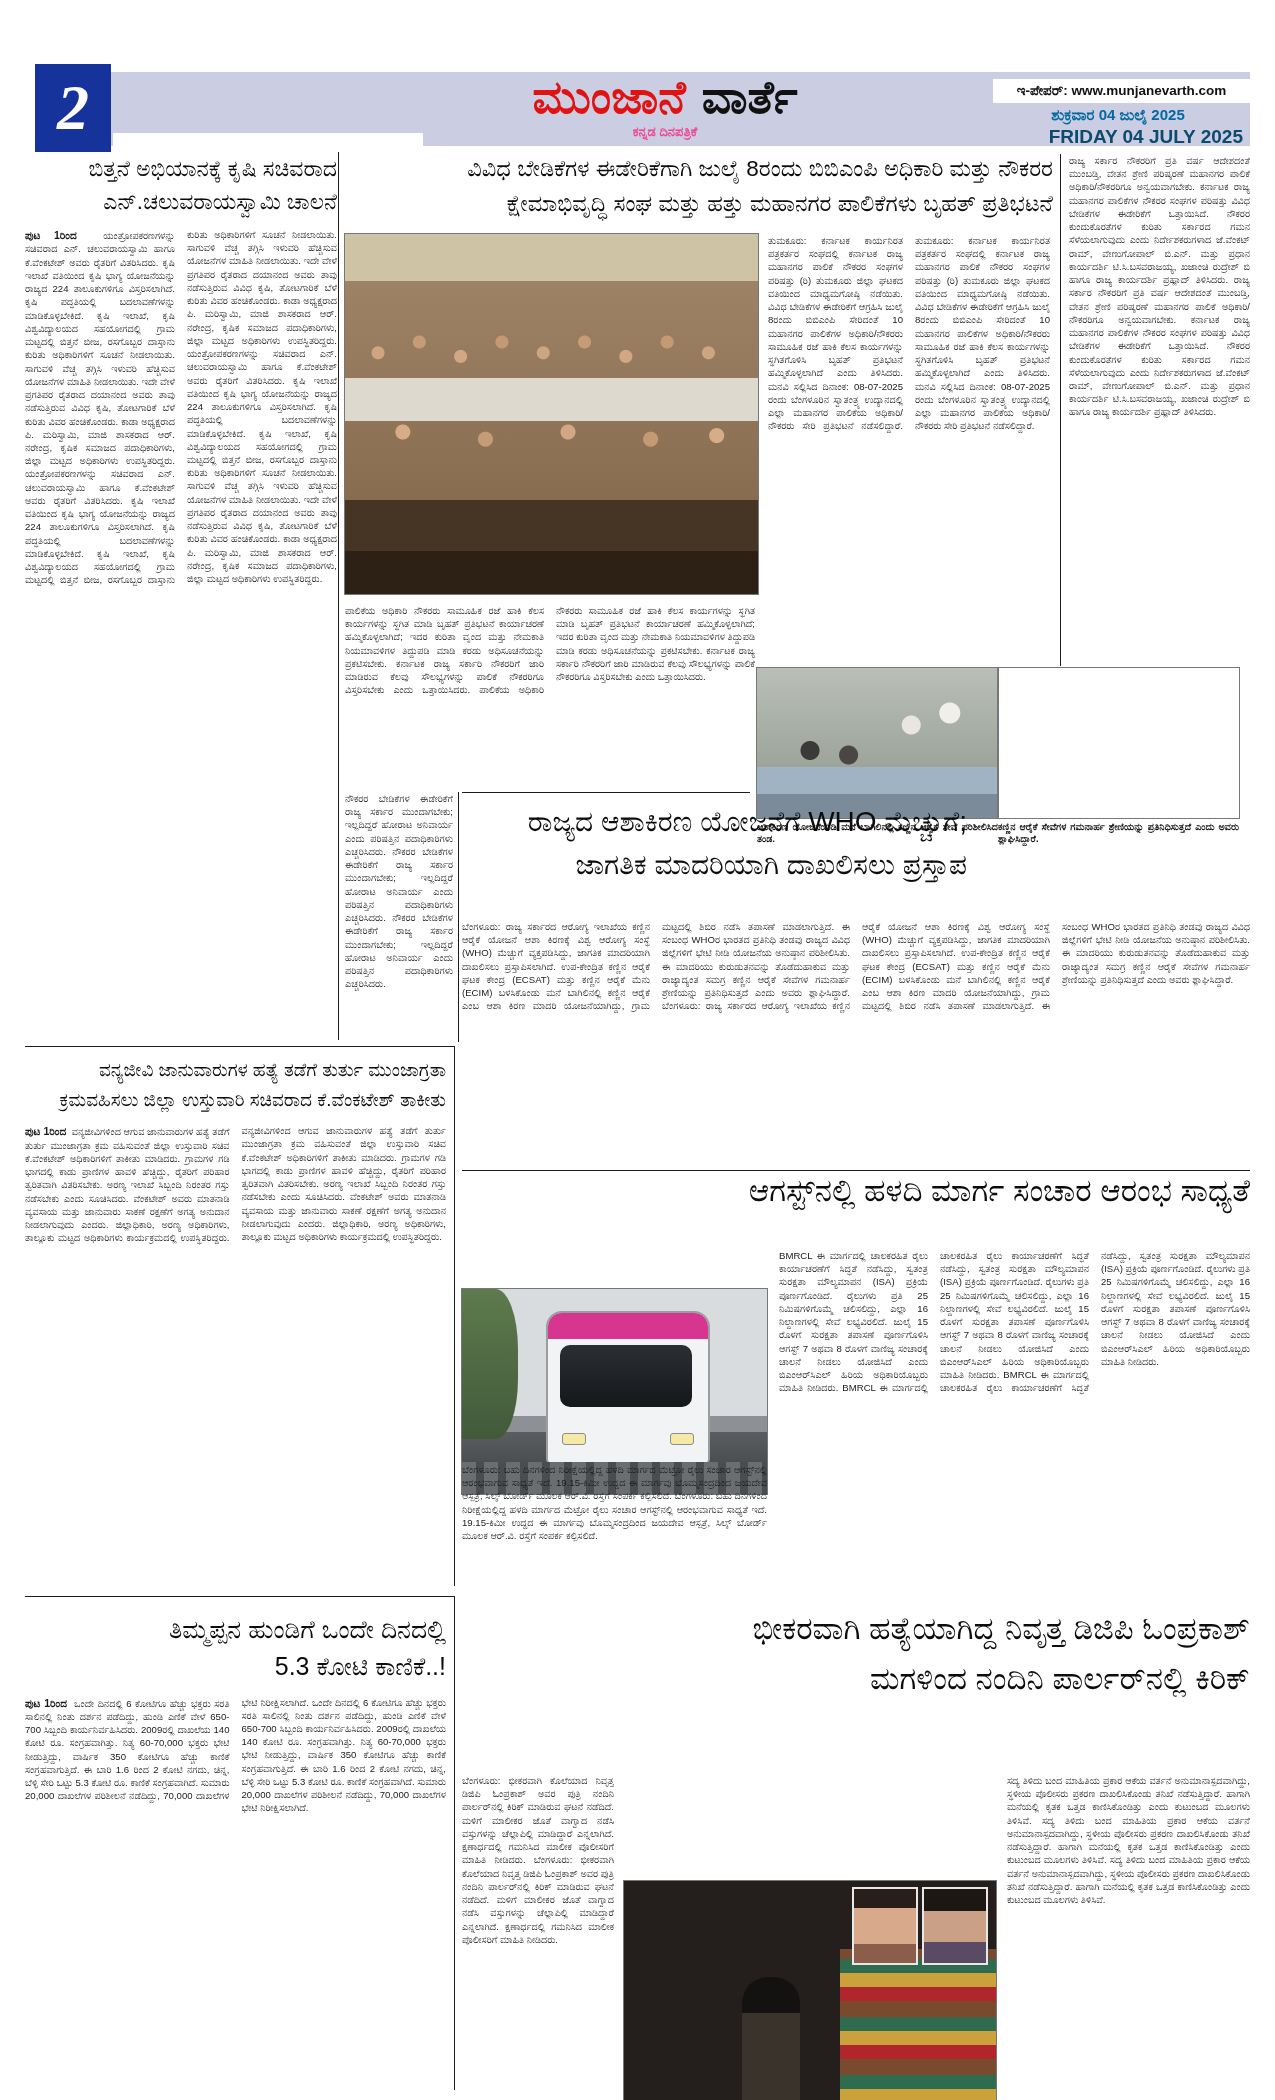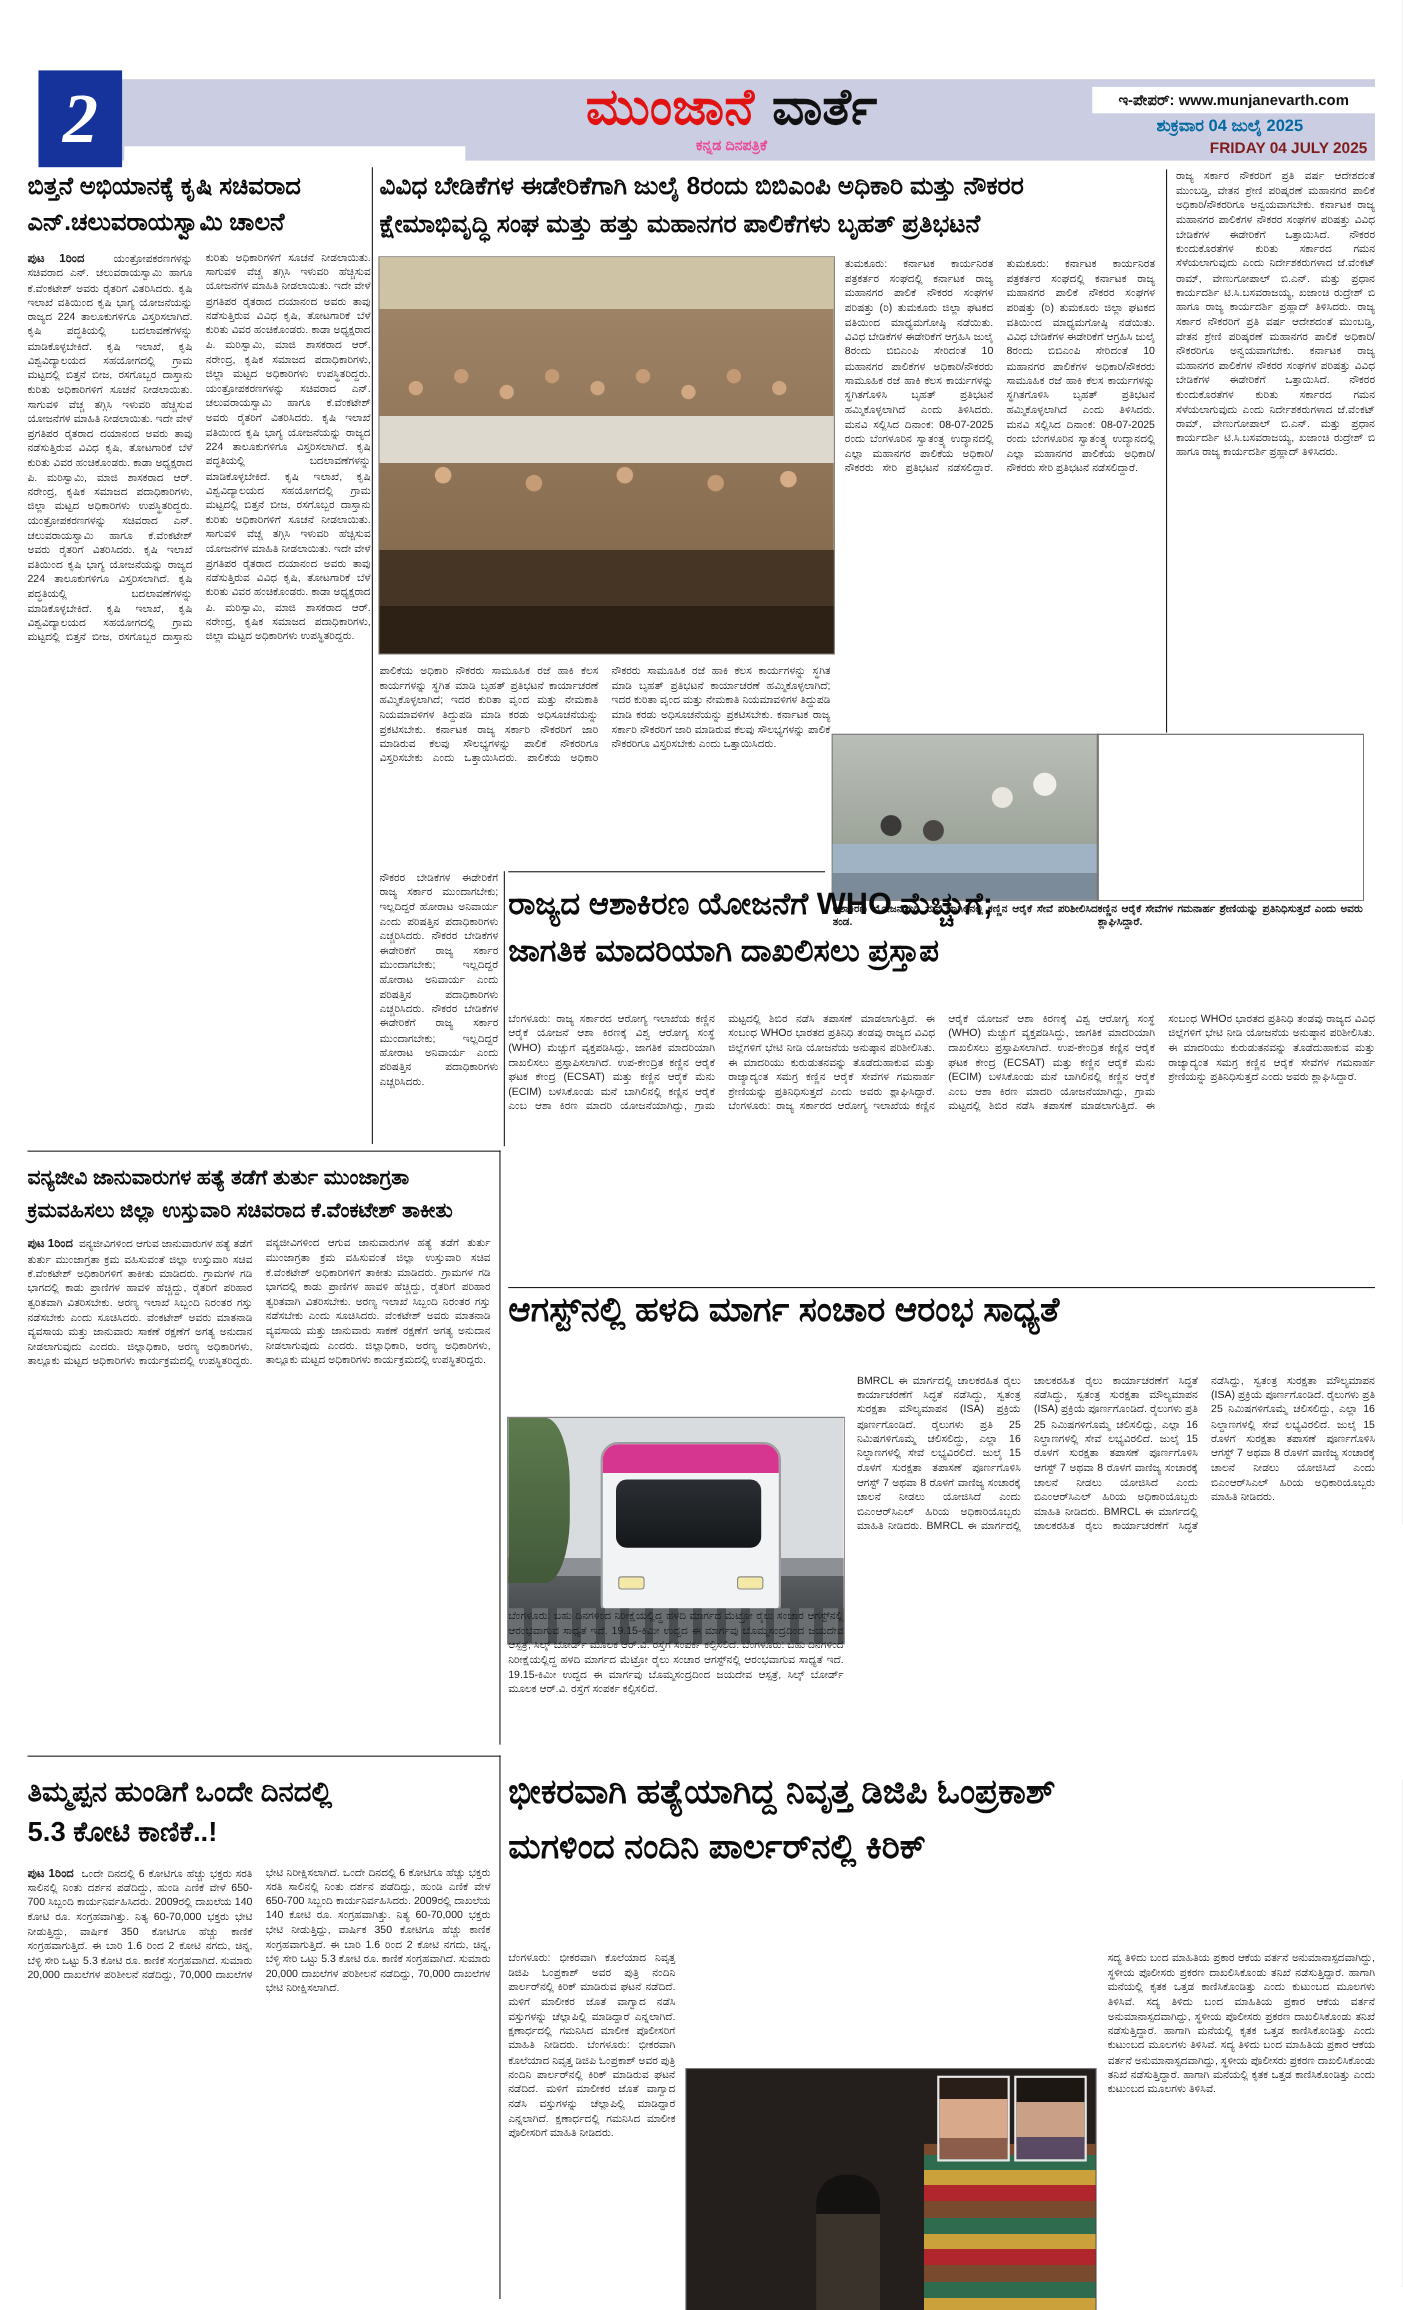--- a/index.html
+++ b/index.html
@@ -12,23 +12,23 @@
            justify-content:center;font-family:"Liberation Serif",serif;}
   .whitestrip{position:absolute;left:113px;top:133px;width:310px;height:18px;background:#fff;}
   .masthead{position:absolute;left:430px;top:74px;width:470px;text-align:center;font-weight:800;
             font-size:46px;line-height:1.0;font-family:"DejaVu Serif",serif;white-space:nowrap;}
   .masthead .red{color:#e11212;}
   .masthead .blk{color:#111;}
   .tagline{position:absolute;left:430px;top:124px;width:470px;text-align:center;font-size:13px;font-weight:700;color:#ec4899;}
   .epaperbox{position:absolute;left:993px;top:79px;width:257px;height:24px;background:#fff;display:flex;
              align-items:center;justify-content:center;font-size:13.5px;font-weight:700;color:#111;}
   .kndate{position:absolute;left:993px;top:106px;width:250px;text-align:center;font-size:15px;font-weight:700;color:#0369a1;}
-  .endate{position:absolute;left:993px;top:126px;width:250px;text-align:right;font-size:14px;font-weight:700;color:#7f1d1d;}
-  
-  .hl{font-weight:700;text-align:left;color:#0c0c0c;}
+  .endate{position:absolute;left:993px;top:126px;width:250px;text-align:right;font-size:19px;font-weight:700;color:#0c4a6e;}
+  
+  .hl{font-weight:400;text-align:right;color:#0c0c0c;}
   .body-txt{font-size:9.6px;line-height:1.38;text-align:justify;color:#1a1a1a;}
   .cols2{column-count:2;column-gap:12px;}
   .cols3{column-count:3;column-gap:12px;}
   .cols4{column-count:4;column-gap:12px;}
   .cont-tag{font-weight:800;font-size:10.5px;display:inline;}
   .vrule{position:absolute;width:0;border-left:1.5px solid #1c1c1c;}
   
   .art-sowing{position:absolute;left:25px;top:152px;width:312px;height:888px;}
   .art-sowing .hl{font-size:22px;line-height:1.5;}
   .art-sowing .body-txt{margin-top:10px;height:760px;overflow:hidden;}

